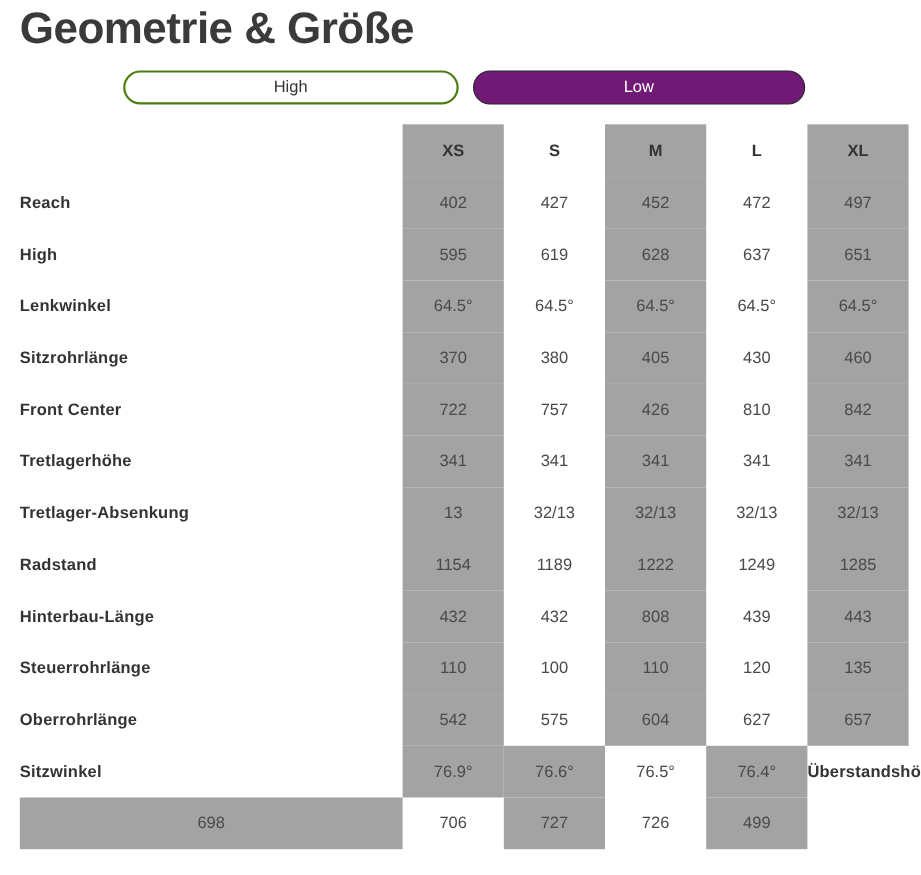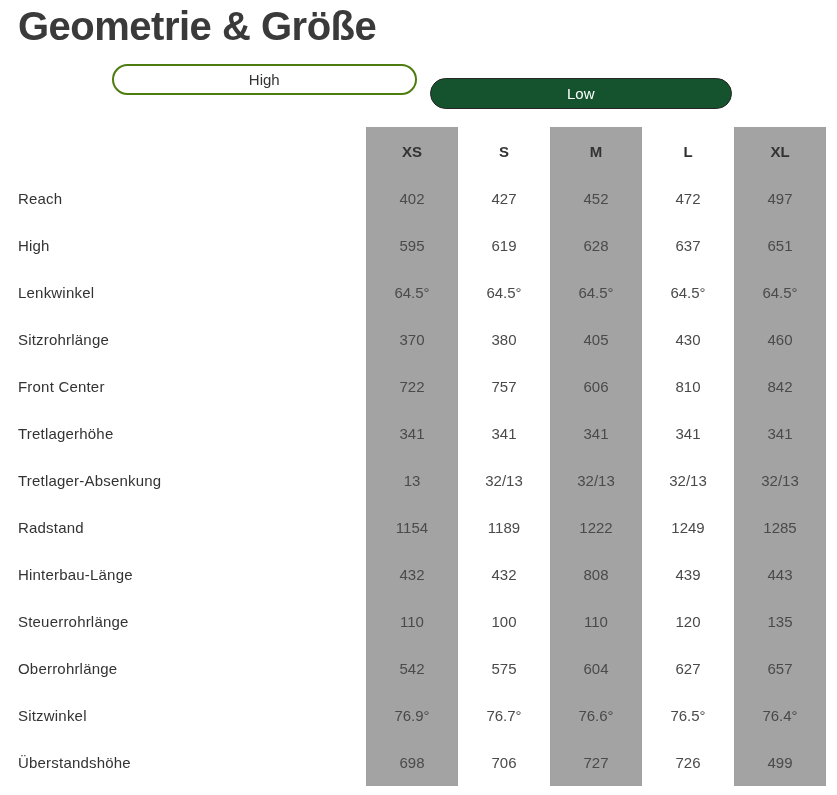--- a/index.html
+++ b/index.html
@@ -40,24 +40,23 @@
     align-items: center;
     justify-content: center;
     cursor: pointer;
   }
   .pill.inactive {
     background: #ffffff;
     border: 2px solid #4d7c0f;
     color: #333333;
   }
   .pill.active {
-    background: #14532d;
+    background: #701a75;
     border: 1px solid #262626;
     color: #ffffff;
-    margin-top: 14px;
   }
   
   .geo-table {
     margin-top: 18px;
     display: grid;
     grid-template-columns: 1fr repeat(5, 92px);
   }
   .cell {
     height: 47px;
     display: flex;
@@ -66,21 +65,21 @@
     font-size: 15px;
     color: #4a4a4a;
   }
   .cell.header {
     height: 48px;
     font-weight: 700;
     color: #333333;
   }
   .cell.label {
     justify-content: flex-start;
-    font-weight: 400;
+    font-weight: 700;
     color: #333333;
     letter-spacing: 0.2px;
   }
   .cell.stripe {
     background: #a3a3a3;
   }
 </style>
 </head>
 <body>
 
@@ -121,21 +120,21 @@
       <div class="cell stripe">64.5°</div>
       <div class="cell label">Sitzrohrlänge</div>
       <div class="cell stripe">370</div>
       <div class="cell ">380</div>
       <div class="cell stripe">405</div>
       <div class="cell ">430</div>
       <div class="cell stripe">460</div>
       <div class="cell label">Front Center</div>
       <div class="cell stripe">722</div>
       <div class="cell ">757</div>
-      <div class="cell stripe">606</div>
+      <div class="cell stripe">426</div>
       <div class="cell ">810</div>
       <div class="cell stripe">842</div>
       <div class="cell label">Tretlagerhöhe</div>
       <div class="cell stripe">341</div>
       <div class="cell ">341</div>
       <div class="cell stripe">341</div>
       <div class="cell ">341</div>
       <div class="cell stripe">341</div>
       <div class="cell label">Tretlager-Absenkung</div>
       <div class="cell stripe">13</div>
@@ -162,21 +161,20 @@
       <div class="cell ">120</div>
       <div class="cell stripe">135</div>
       <div class="cell label">Oberrohrlänge</div>
       <div class="cell stripe">542</div>
       <div class="cell ">575</div>
       <div class="cell stripe">604</div>
       <div class="cell ">627</div>
       <div class="cell stripe">657</div>
       <div class="cell label">Sitzwinkel</div>
       <div class="cell stripe">76.9°</div>
-      <div class="cell ">76.7°</div>
       <div class="cell stripe">76.6°</div>
       <div class="cell ">76.5°</div>
       <div class="cell stripe">76.4°</div>
       <div class="cell label">Überstandshöhe</div>
       <div class="cell stripe">698</div>
       <div class="cell ">706</div>
       <div class="cell stripe">727</div>
       <div class="cell ">726</div>
       <div class="cell stripe">499</div>
     </div>

